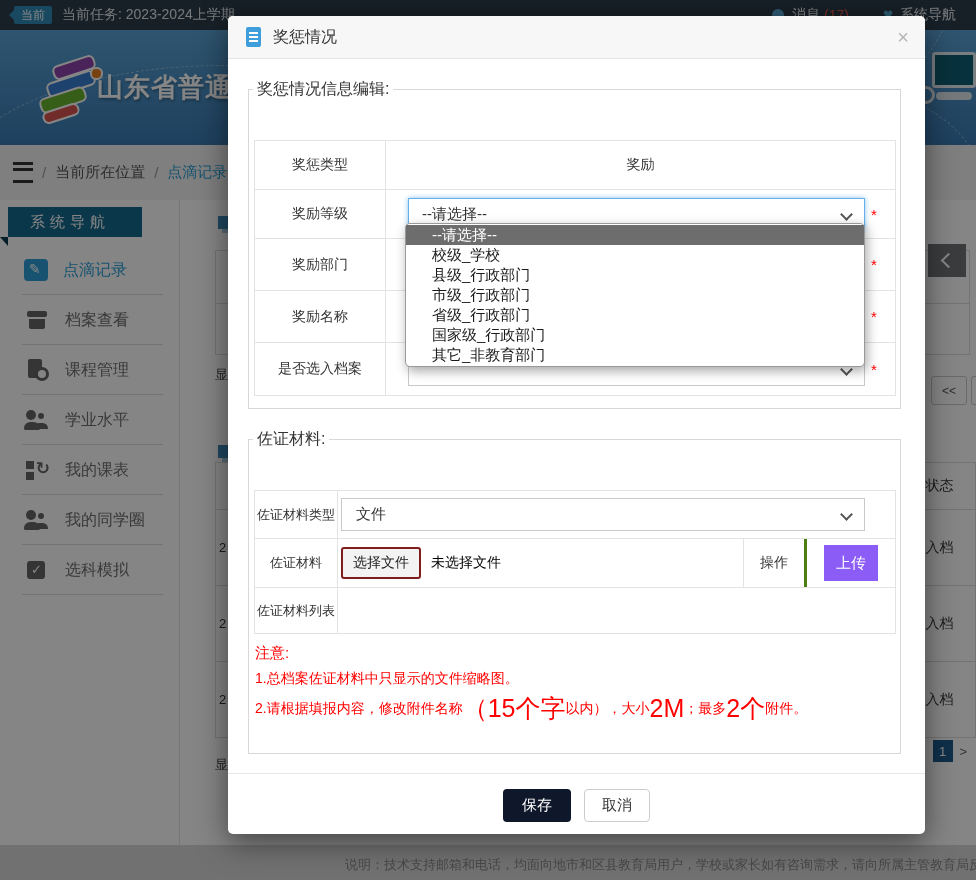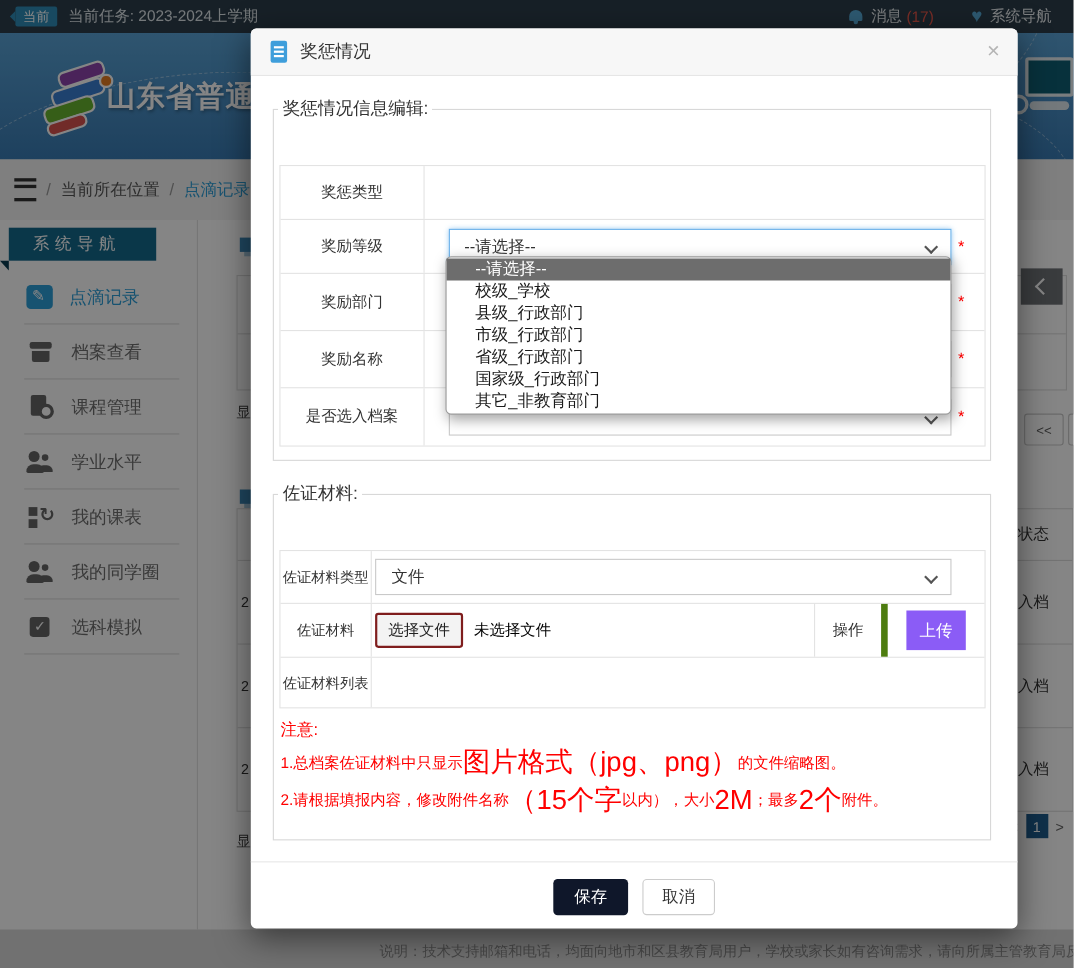--- a/index.html
+++ b/index.html
@@ -95,21 +95,21 @@
   .b2right{flex:1;border-left:1px solid #ddd;display:flex;align-items:center;justify-content:center;padding-right:10px;}
   .pager-low{position:absolute;left:738px;top:540px;display:flex;align-items:center;gap:7px;font-size:13px;color:#666;}
   .page-cur{width:20px;height:22px;background:#1d5d8f;color:#fff;display:flex;align-items:center;justify-content:center;font-size:13px;}
 
   
   .pfooter{position:absolute;left:0;top:845px;width:976px;height:35px;background:#d9d9d9;}
   .pfooter-text{position:absolute;left:345px;top:11px;font-size:13px;color:#888;white-space:nowrap;}
 
   
   .overlay{position:absolute;left:0;top:0;width:976px;height:880px;background:rgba(0,0,0,0.48);z-index:10;}
-  .modal{position:absolute;left:228px;top:26px;width:697px;height:818px;background:#fff;border-radius:5px;box-shadow:0 8px 30px rgba(0,0,0,.5);z-index:20;}
+  .modal{position:absolute;left:228px;top:16px;width:697px;height:818px;background:#fff;border-radius:5px;box-shadow:0 8px 30px rgba(0,0,0,.5);z-index:20;}
   .mhead{height:42px;background:#f7f7f7;border-bottom:1px solid #e4e4e4;border-radius:5px 5px 0 0;display:flex;align-items:center;}
   .mdoc{width:15px;height:20px;background:#3e9edb;border-radius:2px;margin-left:18px;position:relative;flex:none;}
   .mdoc::after{content:"";position:absolute;left:3px;top:5px;width:9px;height:2px;background:#fff;box-shadow:0 4px 0 #fff,0 8px 0 #fff;}
   .mtitle{margin-left:12px;font-size:16px;color:#333;}
   .mclose{margin-left:auto;margin-right:16px;font-size:20px;color:#b5b5b5;cursor:pointer;line-height:1;}
 
   .fs{position:absolute;left:20px;width:653px;border:1px solid #d8d8d8;margin:0;padding:0 3px;box-sizing:border-box;background:#fff;}
   .fs legend{font-size:16px;color:#333;padding:0 4px;margin-left:1px;}
   .fs1{top:63px;height:330px;}
   .fs2{top:413px;height:325px;}
@@ -128,21 +128,21 @@
   .req{color:#f00;font-size:15px;margin-left:6px;flex:none;}
   .h48{height:48px;} .h51{height:51px;} .h52{height:52px;} .h47{height:47px;} .h45{height:45px;}
 
   .dropdown{position:absolute;left:177px;top:207px;width:458px;background:#fff;border:1px solid #999;border-radius:5px;
             box-shadow:2px 4px 12px rgba(0,0,0,.35);padding:1px 0;z-index:30;list-style:none;margin:0;}
   .opt{height:20px;line-height:20px;padding-left:26px;font-size:15px;color:#1a1a1a;cursor:pointer;white-space:nowrap;}
   .opt.selected{background:#6d6d6d;color:#fff;}
 
   .filebtn{border:2px solid #7f1d1d;background:#f3f3f3;border-radius:3px;padding:5px 10px;font-size:14px;color:#222;cursor:pointer;flex:none;}
   .filenone{margin-left:10px;font-size:14px;color:#000000;}
-  .opcell{width:60px;align-self:stretch;border-left:1px solid #e3e3e3;border-right:6px solid #4d7c0f;display:flex;align-items:center;justify-content:center;font-size:14px;color:#333;flex:none;}
+  .opcell{width:60px;align-self:stretch;border-left:1px solid #e3e3e3;border-right:3px solid #4d7c0f;display:flex;align-items:center;justify-content:center;font-size:14px;color:#333;flex:none;}
   .btncell{width:88px;display:flex;align-items:center;justify-content:center;flex:none;}
   .upload{width:54px;height:36px;background:#8b5cf6;color:#fff;font-size:15px;border:none;border-radius:0;cursor:pointer;}
 
   .notes{margin:10px 0 0 3px;color:#f00;}
   .note-title{font-size:15px;}
   .note-line{font-size:14px;margin-top:7px;display:flex;align-items:center;white-space:nowrap;}
   .big{font-size:25px;line-height:27px;}
 
   .mdivider{position:absolute;left:0;top:757px;width:100%;border-top:1px solid #e7e7e7;}
   .mbtns{position:absolute;left:0;top:773px;width:100%;display:flex;justify-content:center;gap:13px;}
@@ -280,20 +280,21 @@
       <span class="mdoc"></span>
       <span class="mtitle">奖惩情况</span>
       <span class="mclose">×</span>
     </div>
 
     <fieldset class="fs fs1">
       <legend>奖惩情况信息编辑:</legend>
       <div class="ftable">
         <div class="frow h48">
           <div class="flabel">奖惩类型</div>
+          <div class="fval center">奖励</div>
         </div>
         <div class="frow h48">
           <div class="flabel">奖励等级</div>
           <div class="fval">
             <div class="sel focus">--请选择--</div>
             <span class="req">*</span>
           </div>
         </div>
         <div class="frow h51">
           <div class="flabel">奖励部门</div>
@@ -351,21 +352,20 @@
         </div>
         <div class="frow h45">
           <div class="flabel narrow">佐证材料列表</div>
           <div class="fval"></div>
         </div>
       </div>
       <div class="notes">
         <div class="note-title">注意:</div>
         <div class="note-line">
           <span>1.总档案佐证材料中只显示</span>
-            <span class="big">图片格式（jpg、png）</span>
             <span>的文件缩略图。</span>
         </div>
         <div class="note-line">
           <span>2.请根据填报内容，修改附件名称</span>
             <span class="big">（15个字</span>
             <span>以内），大小</span>
             <span class="big">2M</span>
             <span>；最多</span>
             <span class="big">2个</span>
             <span>附件。</span>

